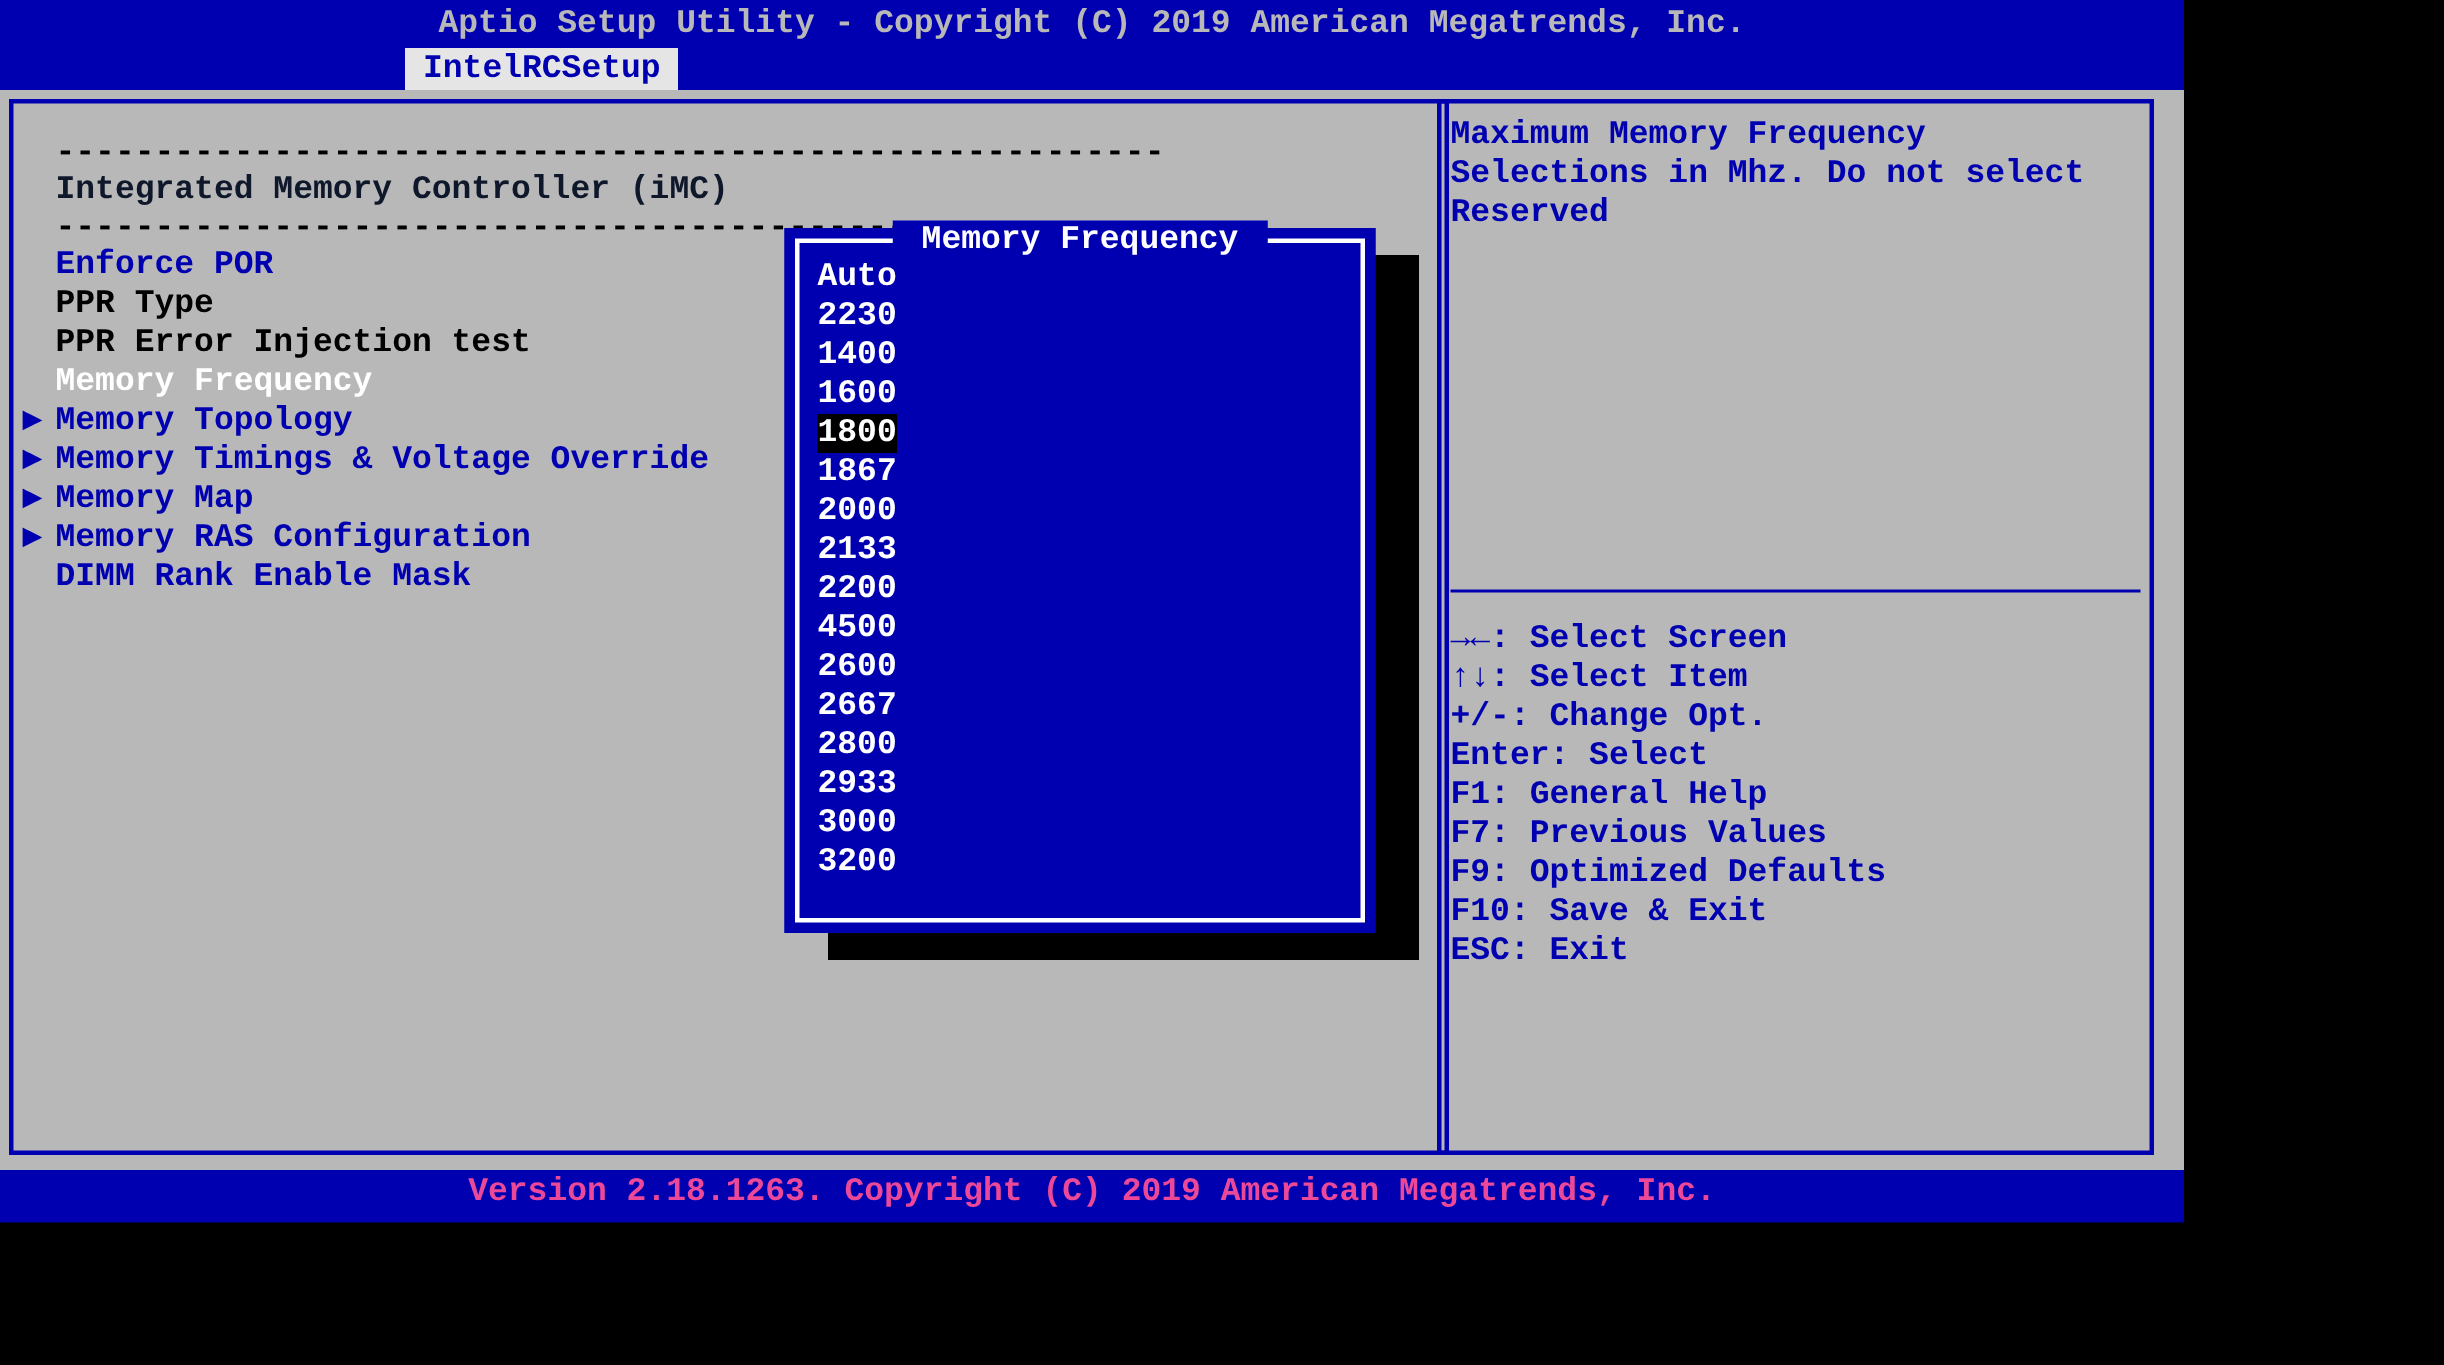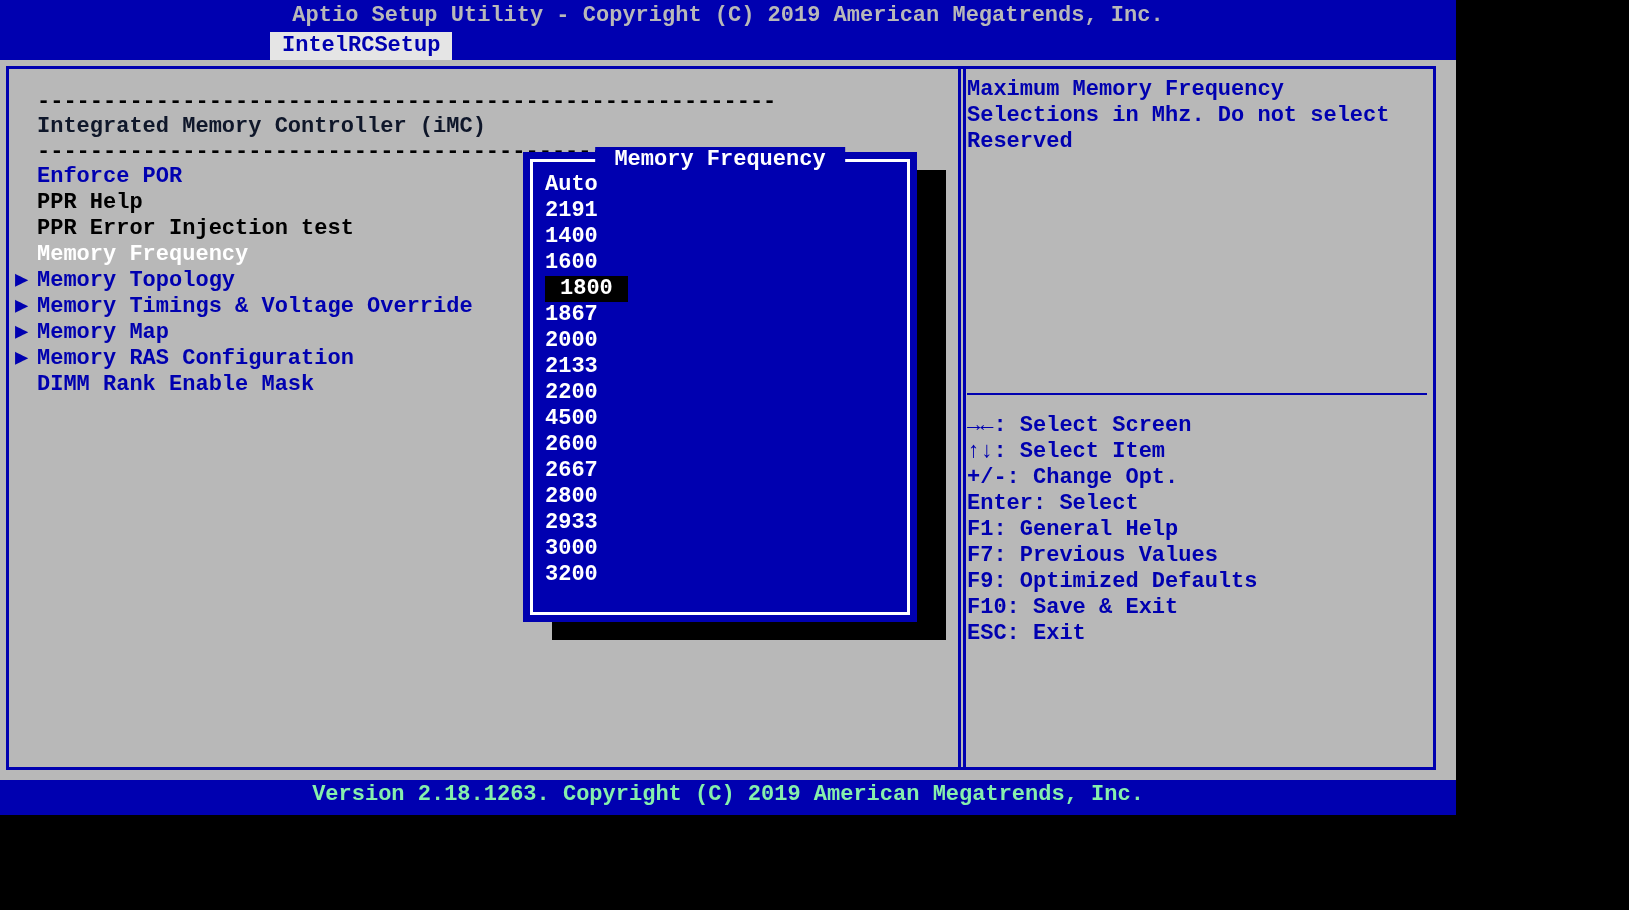--- a/index.html
+++ b/index.html
@@ -93,21 +93,21 @@
   .help-sep {
     border-top: 2px solid #0000b0;
     margin: 8px 0 18px 0;
   }
   .help-line {
     line-height: 26px;
     white-space: pre;
   }
   .footer {
     background: #0000b0;
-    color: #86efac;
+    color: #ec4899;
     text-align: center;
     height: 22px;
     line-height: 30px;
   }
   .popup-shadow {
     position: absolute;
     left: 552px;
     top: 110px;
     width: 394px;
     height: 470px;
@@ -140,42 +140,42 @@
     white-space: pre;
   }
   .opt {
     line-height: 26px;
     height: 26px;
   }
   .opt.sel {
     background: #000;
     color: #fff;
     display: inline-block;
-    padding: 0 15px;
+    padding: 0 0;
     font-family: Liberation Mono, monospace;
   }
   .opt-row { height: 26px; line-height: 26px; }
   .help-text { line-height: 26px; }
 </style>
 </head>
 <body>
 
 <div class="screen">
   <div class="title-bar">Aptio Setup Utility - Copyright (C) 2019 American Megatrends, Inc.</div>
   <div class="tab-row">
     <div class="tab">IntelRCSetup</div>
   </div>
   <div class="main-area">
     <div class="left-panel">
       <div class="dashes">--------------------------------------------------------</div>
       <div class="section-header">Integrated Memory Controller (iMC)</div>
       <div class="dashes">--------------------------------------------------------</div>
       <div id="menu-list">
           <div class="menu-item "><span>Enforce POR</span></div>
-          <div class="menu-item black"><span>PPR Help</span></div>
+          <div class="menu-item black"><span>PPR Type</span></div>
           <div class="menu-item black"><span>PPR Error Injection test</span></div>
           <div class="menu-item selected"><span>Memory Frequency</span></div>
           <div class="menu-item "><span class="tri">▶</span><span>Memory Topology</span></div>
           <div class="menu-item "><span class="tri">▶</span><span>Memory Timings &amp; Voltage Override</span></div>
           <div class="menu-item "><span class="tri">▶</span><span>Memory Map</span></div>
           <div class="menu-item "><span class="tri">▶</span><span>Memory RAS Configuration</span></div>
           <div class="menu-item "><span>DIMM Rank Enable Mask</span></div>
         </div>
     </div>
     <div class="right-panel">
@@ -195,21 +195,21 @@
         </div>
     </div>
 
     <div class="popup-shadow"></div>
     <div class="popup">
       <div class="popup-inner">
         <div class="popup-title"> Memory Frequency </div>
         <div style="height:10px"></div>
         <div id="popup-options">
             <div class="opt-row"><span class="opt">Auto</span></div>
-            <div class="opt-row"><span class="opt">2191</span></div>
+            <div class="opt-row"><span class="opt">2230</span></div>
             <div class="opt-row"><span class="opt">1400</span></div>
             <div class="opt-row"><span class="opt">1600</span></div>
             <div class="opt-row"><span class="opt sel">1800</span></div>
             <div class="opt-row"><span class="opt">1867</span></div>
             <div class="opt-row"><span class="opt">2000</span></div>
             <div class="opt-row"><span class="opt">2133</span></div>
             <div class="opt-row"><span class="opt">2200</span></div>
             <div class="opt-row"><span class="opt">4500</span></div>
             <div class="opt-row"><span class="opt">2600</span></div>
             <div class="opt-row"><span class="opt">2667</span></div>

